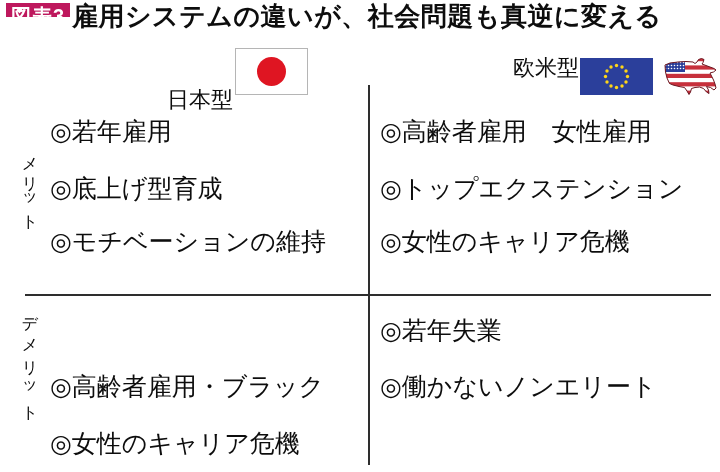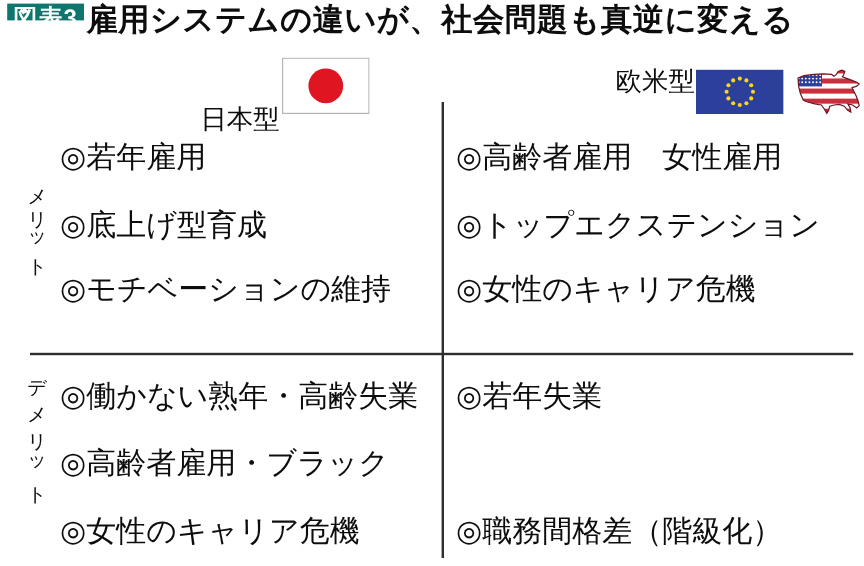--- a/index.html
+++ b/index.html
@@ -4,21 +4,21 @@
 <style>
   html,body{margin:0;padding:0;background:#fff;}
   .canvas{
     position:relative;width:720px;height:472px;background:#ffffff;
     font-family:"Liberation Sans","DejaVu Sans",sans-serif;color:#111;
     overflow:hidden;
   }
   
   .badge{
     position:absolute;left:6px;top:3px;height:14px;line-height:26px;
-    background:#0f766e;color:#fff;font-size:20px;font-weight:bold;
+    background:#be185d;color:#fff;font-size:20px;font-weight:bold;
     padding:0 5px;letter-spacing:1px;
   }
   .title-text{
     position:absolute;left:72px;top:0;font-size:26px;font-weight:bold;
     line-height:32px;letter-spacing:0.5px;white-space:nowrap;color:#0d0d0d;
   }
   
   .col-label{position:absolute;font-size:22px;line-height:30px;color:#0d0d0d;white-space:nowrap;}
   .japan-label{left:167px;top:54px;margin-top:31px;}
   .west-label{left:513px;top:55px;font-family:Liberation Mono, monospace;}
@@ -116,20 +116,19 @@
   <div class="row-label demerit-label">デメリット</div>
 
   <div class="item col-l r1">◎若年雇用</div>
   <div class="item col-l r3">◎モチベーションの維持</div>
   <div class="item col-l r2">◎底上げ型育成</div>
 
   <div class="item col-r r1">◎高齢者雇用　女性雇用</div>
   <div class="item col-r r2">◎トップエクステンション</div>
   <div class="item col-r r3">◎女性のキャリア危機</div>
 
-  <div class="item col-l r4">◎働かない熟年・高齢失業</div>
   <div class="item col-l r5">◎高齢者雇用・ブラック</div>
   <div class="item col-r r4">◎若年失業</div>
 
   <div class="item col-l r6">◎女性のキャリア危機</div>
-  <div class="item col-r r6">◎職務間格差（階級化）</div>
+  <div class="item col-r r5">◎働かないノンエリート</div>
 
 </div>
 
 </body></html>

